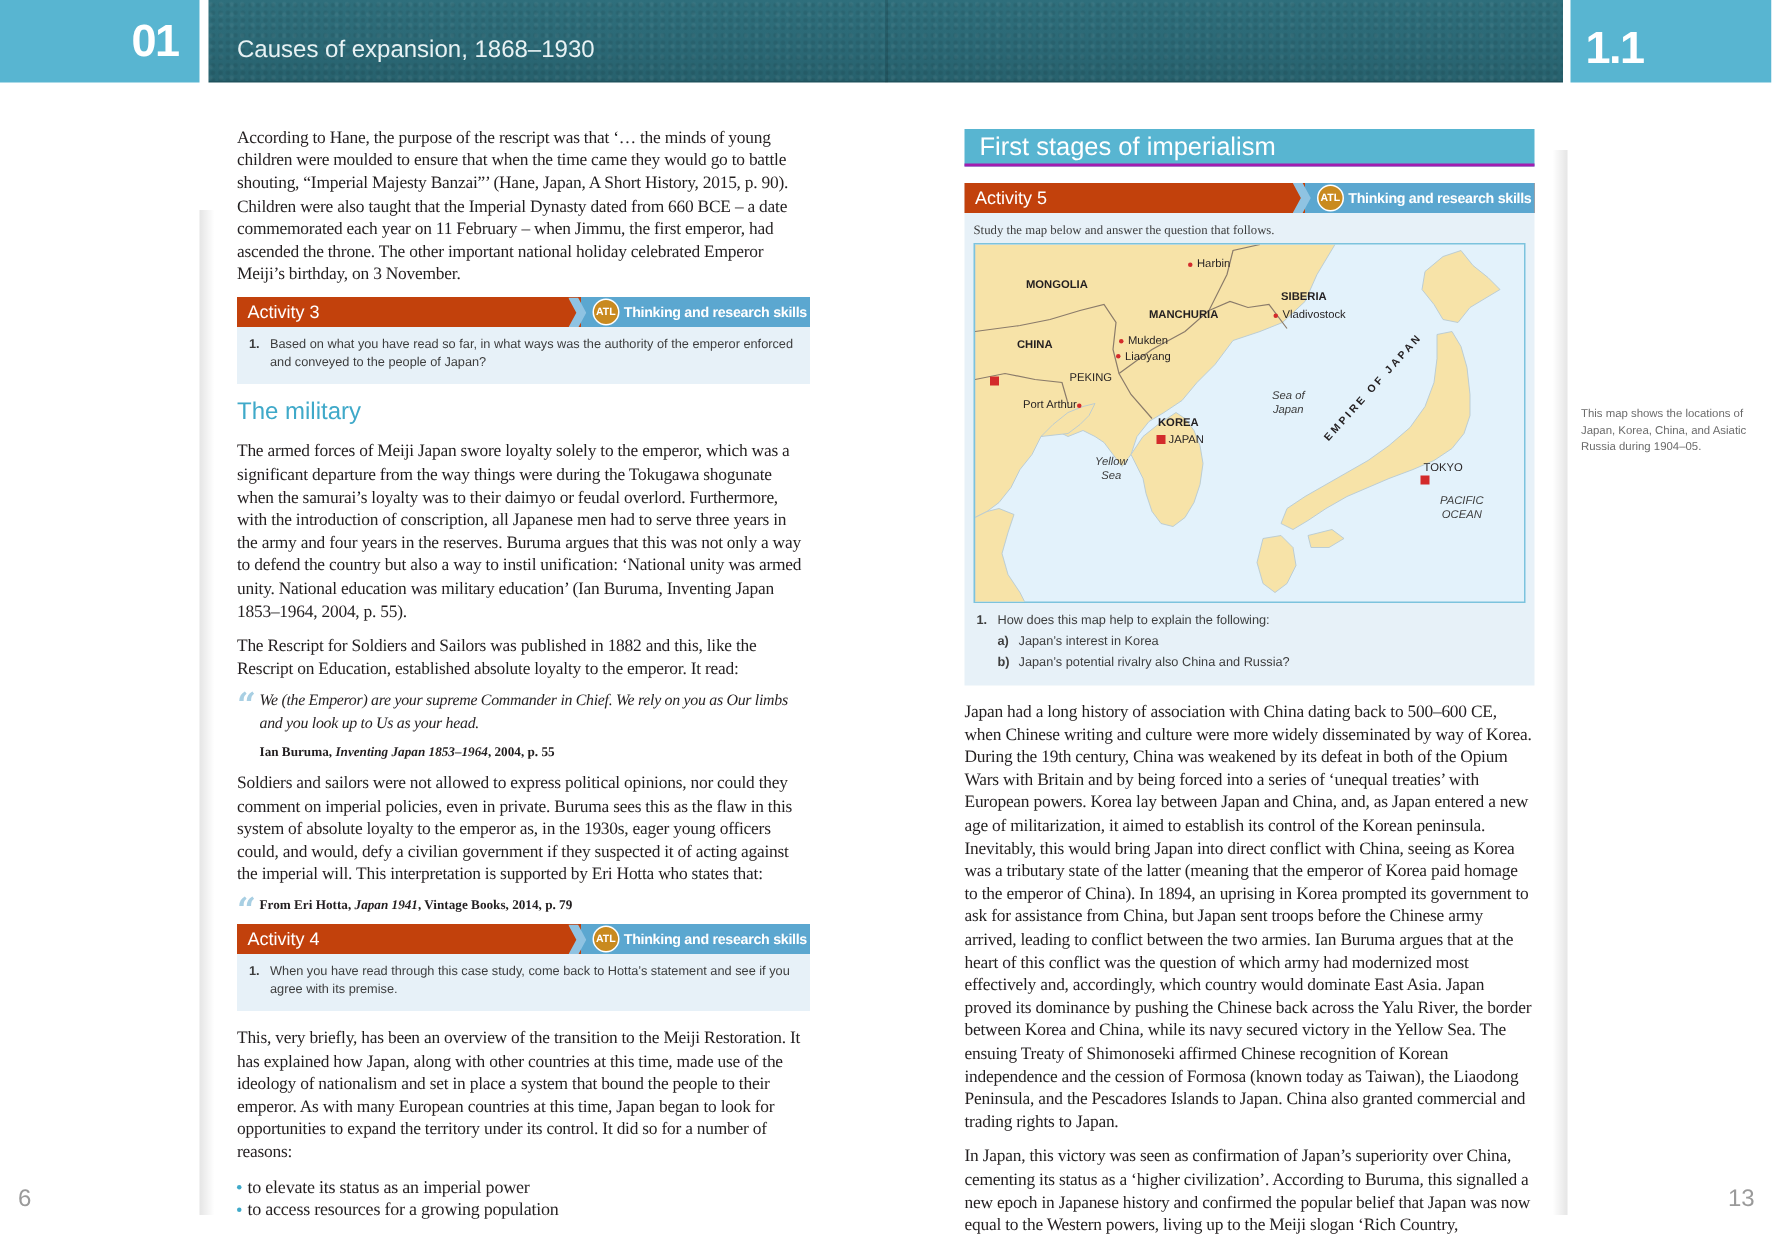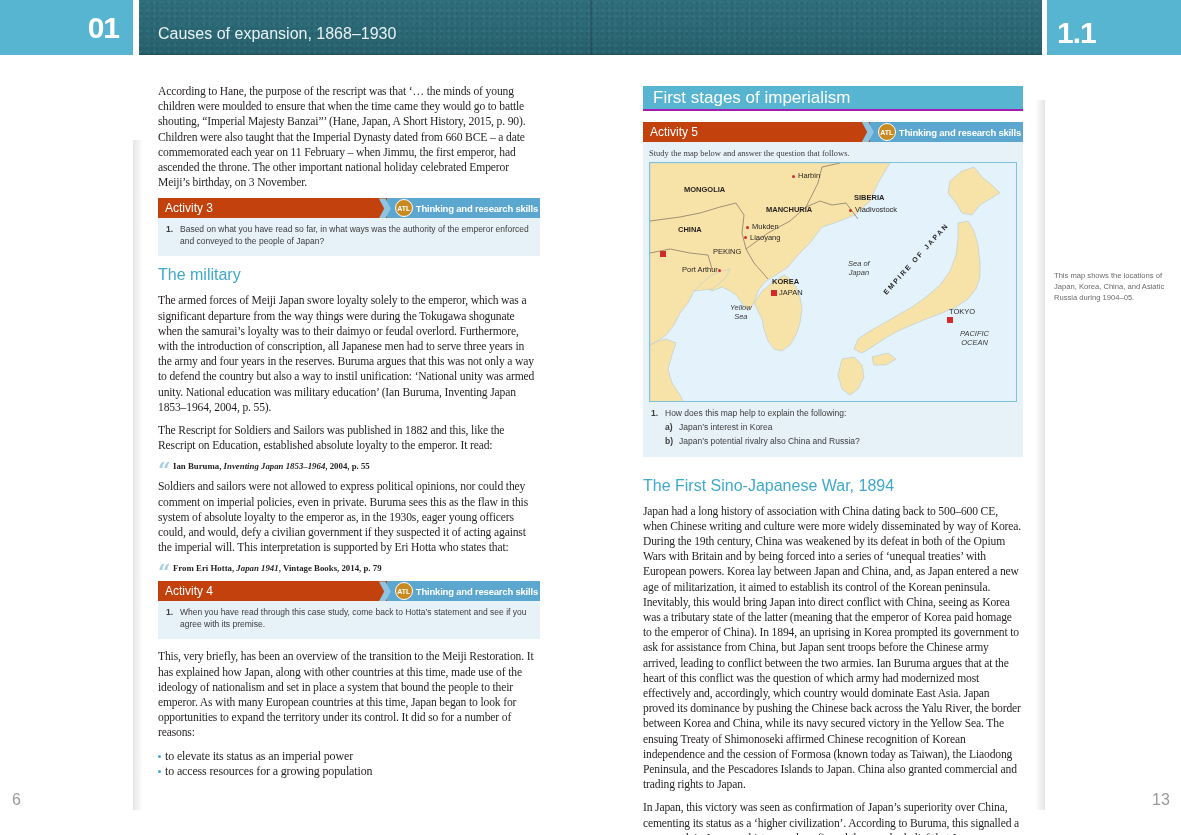--- a/index.html
+++ b/index.html
@@ -177,20 +177,21 @@
       </div>
     </div>
   </div>
 
   <h2 class="sec">The military</h2>
   <p class="body">The armed forces of Meiji Japan swore loyalty solely to the emperor, which was a significant departure from the way things were during the Tokugawa shogunate when the samurai’s loyalty was to their daimyo or feudal overlord. Furthermore, with the introduction of conscription, all Japanese men had to serve three years in the army and four years in the reserves. Buruma argues that this was not only a way to defend the country but also a way to instil unification: ‘National unity was armed unity. National education was military education’ (Ian Buruma, Inventing Japan 1853–1964, 2004, p. 55).</p>
   <p class="body">The Rescript for Soldiers and Sailors was published in 1882 and this, like the Rescript on Education, established absolute loyalty to the emperor. It read:</p>
 
   <div class="quote">
     <span class="quote-mark">“</span>
+    <div class="quote-text">We (the Emperor) are your supreme Commander in Chief. We rely on you as Our limbs and you look up to Us as your head.</div>
     <div class="quote-src"><span>Ian Buruma, </span><i>Inventing Japan 1853–1964</i><span>, 2004, p. 55</span></div>
   </div>
 
   <p class="body">Soldiers and sailors were not allowed to express political opinions, nor could they comment on imperial policies, even in private. Buruma sees this as the flaw in this system of absolute loyalty to the emperor as, in the 1930s, eager young officers could, and would, defy a civilian government if they suspected it of acting against the imperial will. This interpretation is supported by Eri Hotta who states that:</p>
 
   <div class="quote">
     <span class="quote-mark">“</span>
     <div class="quote-src"><span>From Eri Hotta, </span><i>Japan 1941</i><span>, Vintage Books, 2014, p. 79</span></div>
   </div>
 
@@ -297,19 +298,18 @@
         <span class="num">a)</span>
         <span>Japan’s interest in Korea</span>
       </div>
       <div class="act-sub">
         <span class="num">b)</span>
         <span>Japan’s potential rivalry also China and Russia?</span>
       </div>
     </div>
   </div>
 
-  <h2 class="sec" style="margin-top:20px;">The First Sino-Japanese War, 1894</h2>
   <p class="body">Japan had a long history of association with China dating back to 500–600 CE, when Chinese writing and culture were more widely disseminated by way of Korea. During the 19th century, China was weakened by its defeat in both of the Opium Wars with Britain and by being forced into a series of ‘unequal treaties’ with European powers. Korea lay between Japan and China, and, as Japan entered a new age of militarization, it aimed to establish its control of the Korean peninsula. Inevitably, this would bring Japan into direct conflict with China, seeing as Korea was a tributary state of the latter (meaning that the emperor of Korea paid homage to the emperor of China). In 1894, an uprising in Korea prompted its government to ask for assistance from China, but Japan sent troops before the Chinese army arrived, leading to conflict between the two armies. Ian Buruma argues that at the heart of this conflict was the question of which army had modernized most effectively and, accordingly, which country would dominate East Asia. Japan proved its dominance by pushing the Chinese back across the Yalu River, the border between Korea and China, while its navy secured victory in the Yellow Sea. The ensuing Treaty of Shimonoseki affirmed Chinese recognition of Korean independence and the cession of Formosa (known today as Taiwan), the Liaodong Peninsula, and the Pescadores Islands to Japan. China also granted commercial and trading rights to Japan.</p>
   <p class="body">In Japan, this victory was seen as confirmation of Japan’s superiority over China, cementing its status as a ‘higher civilization’. According to Buruma, this signalled a new epoch in Japanese history and confirmed the popular belief that Japan was now equal to the Western powers, living up to the Meiji slogan ‘Rich Country,</p>
 </div>
 
 <div class="caption-pointer"></div>
 <div class="caption">This map shows the locations of Japan, Korea, China, and Asiatic Russia during 1904–05.</div>
 
 </body></html>

